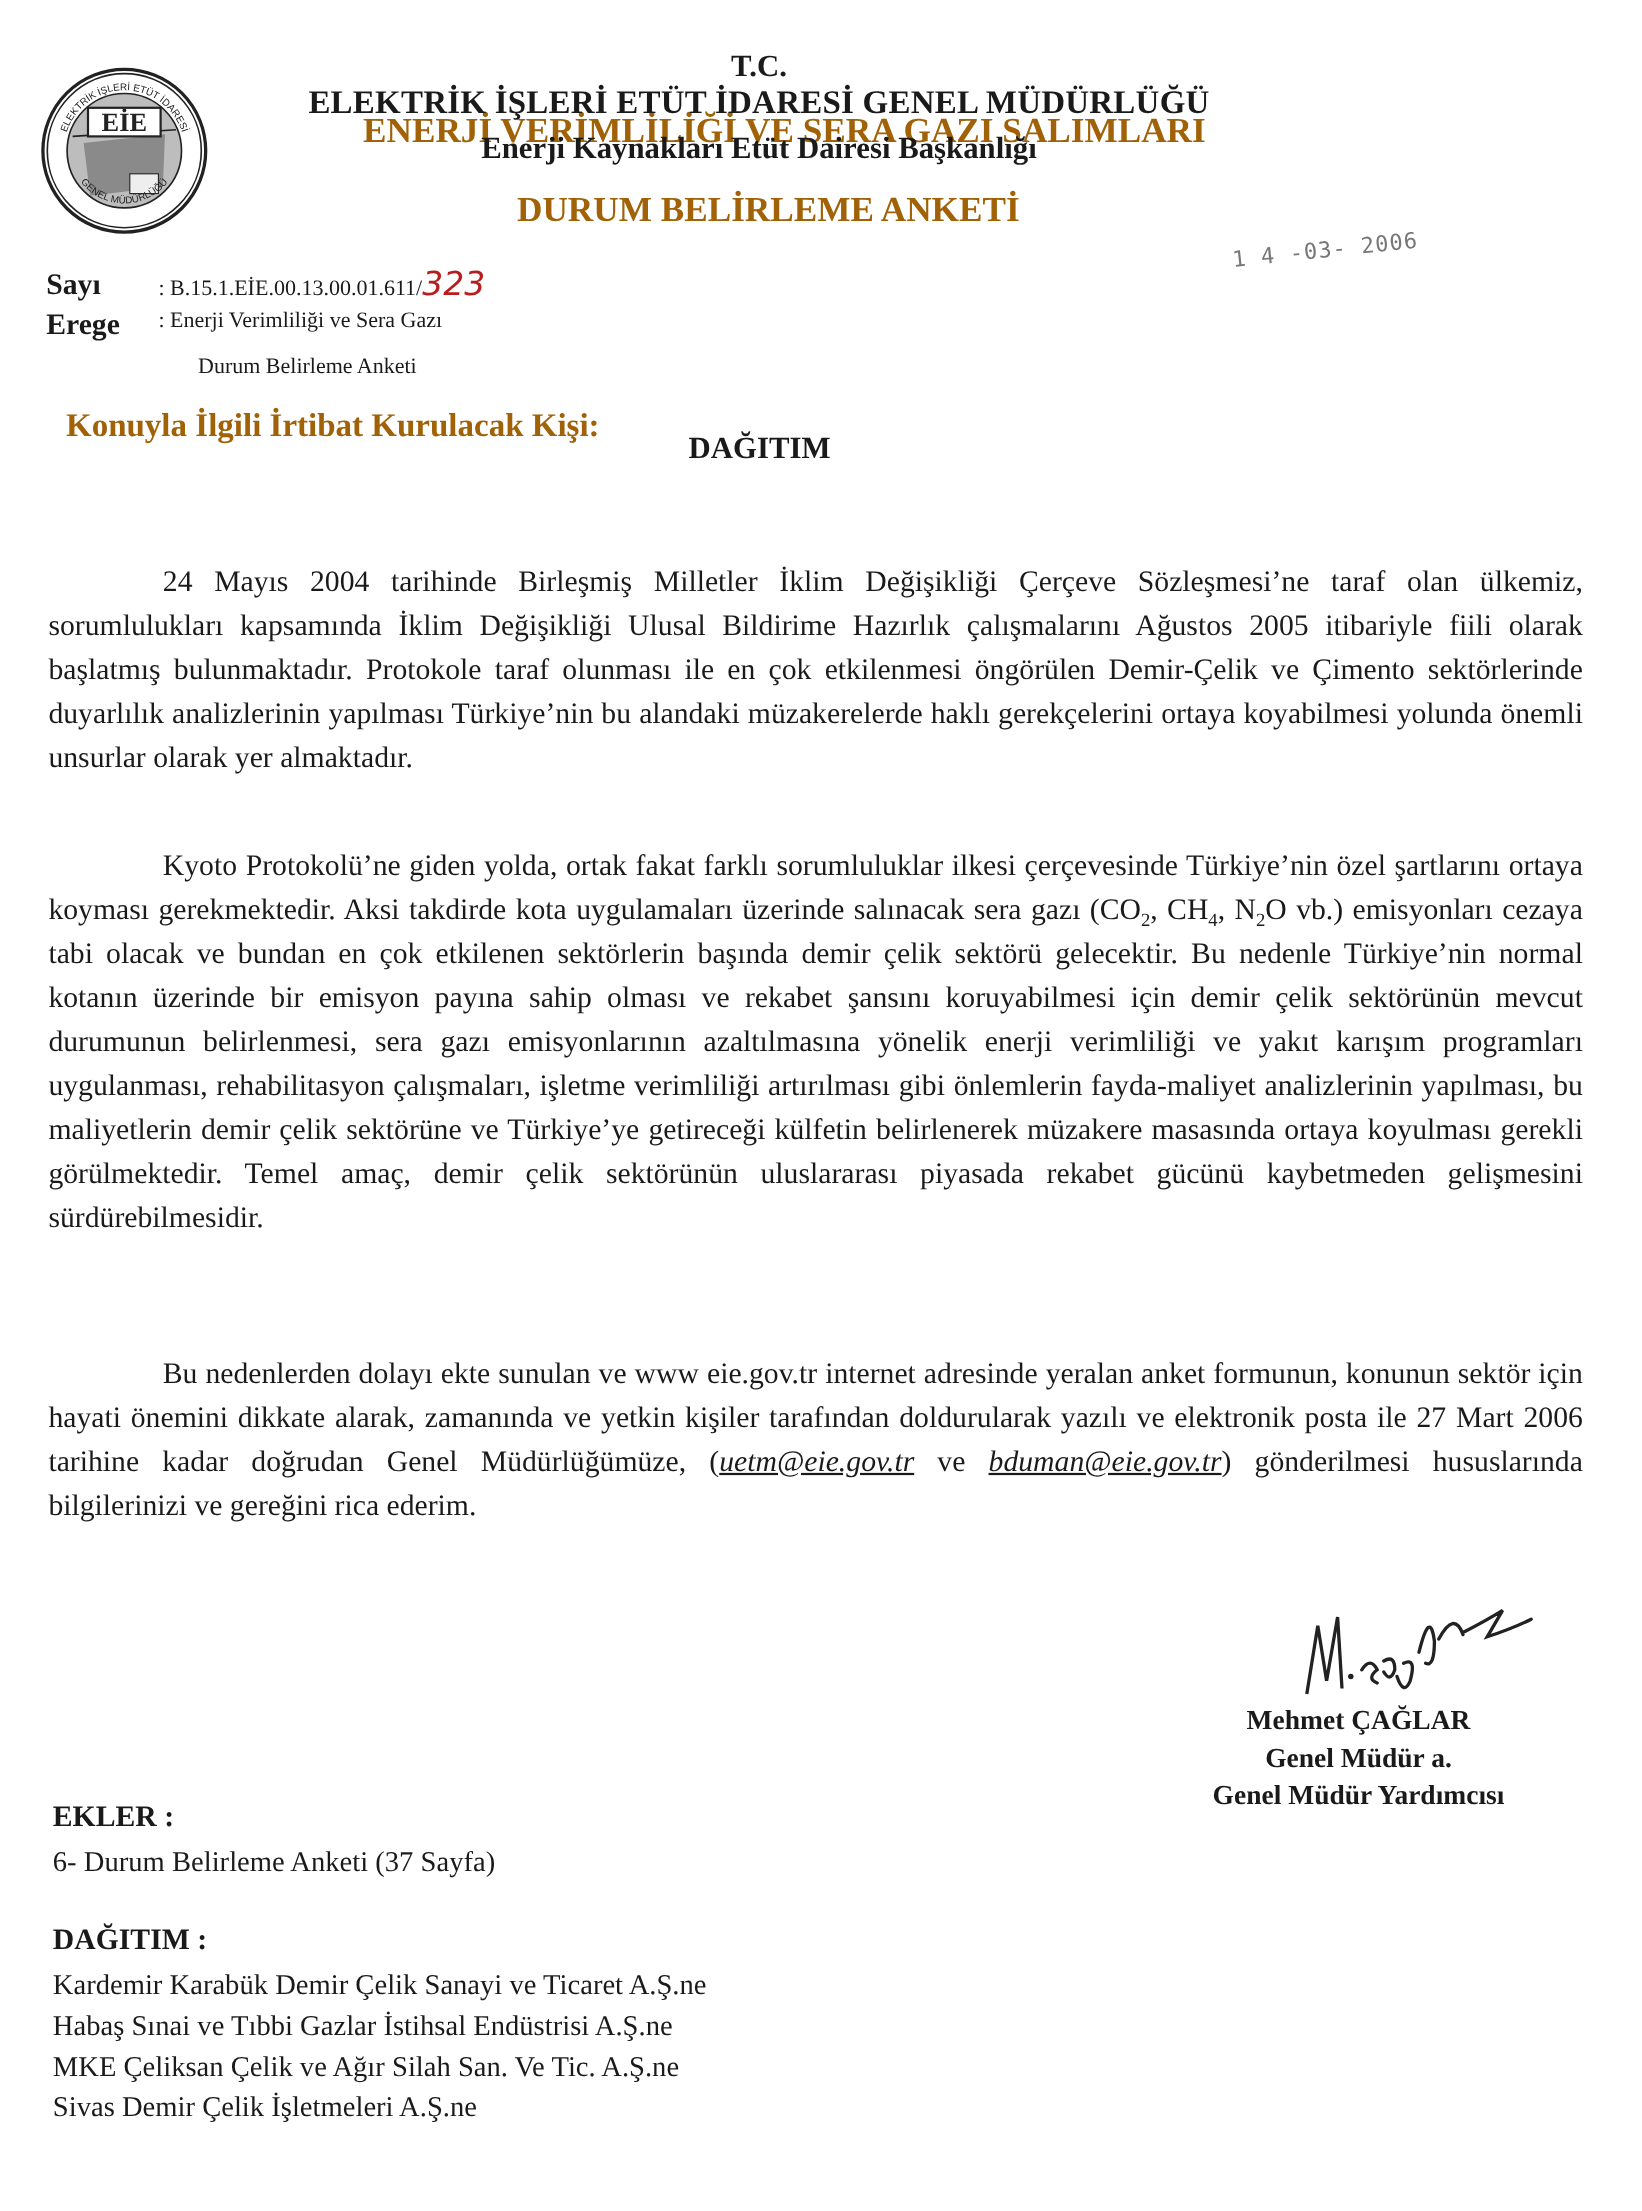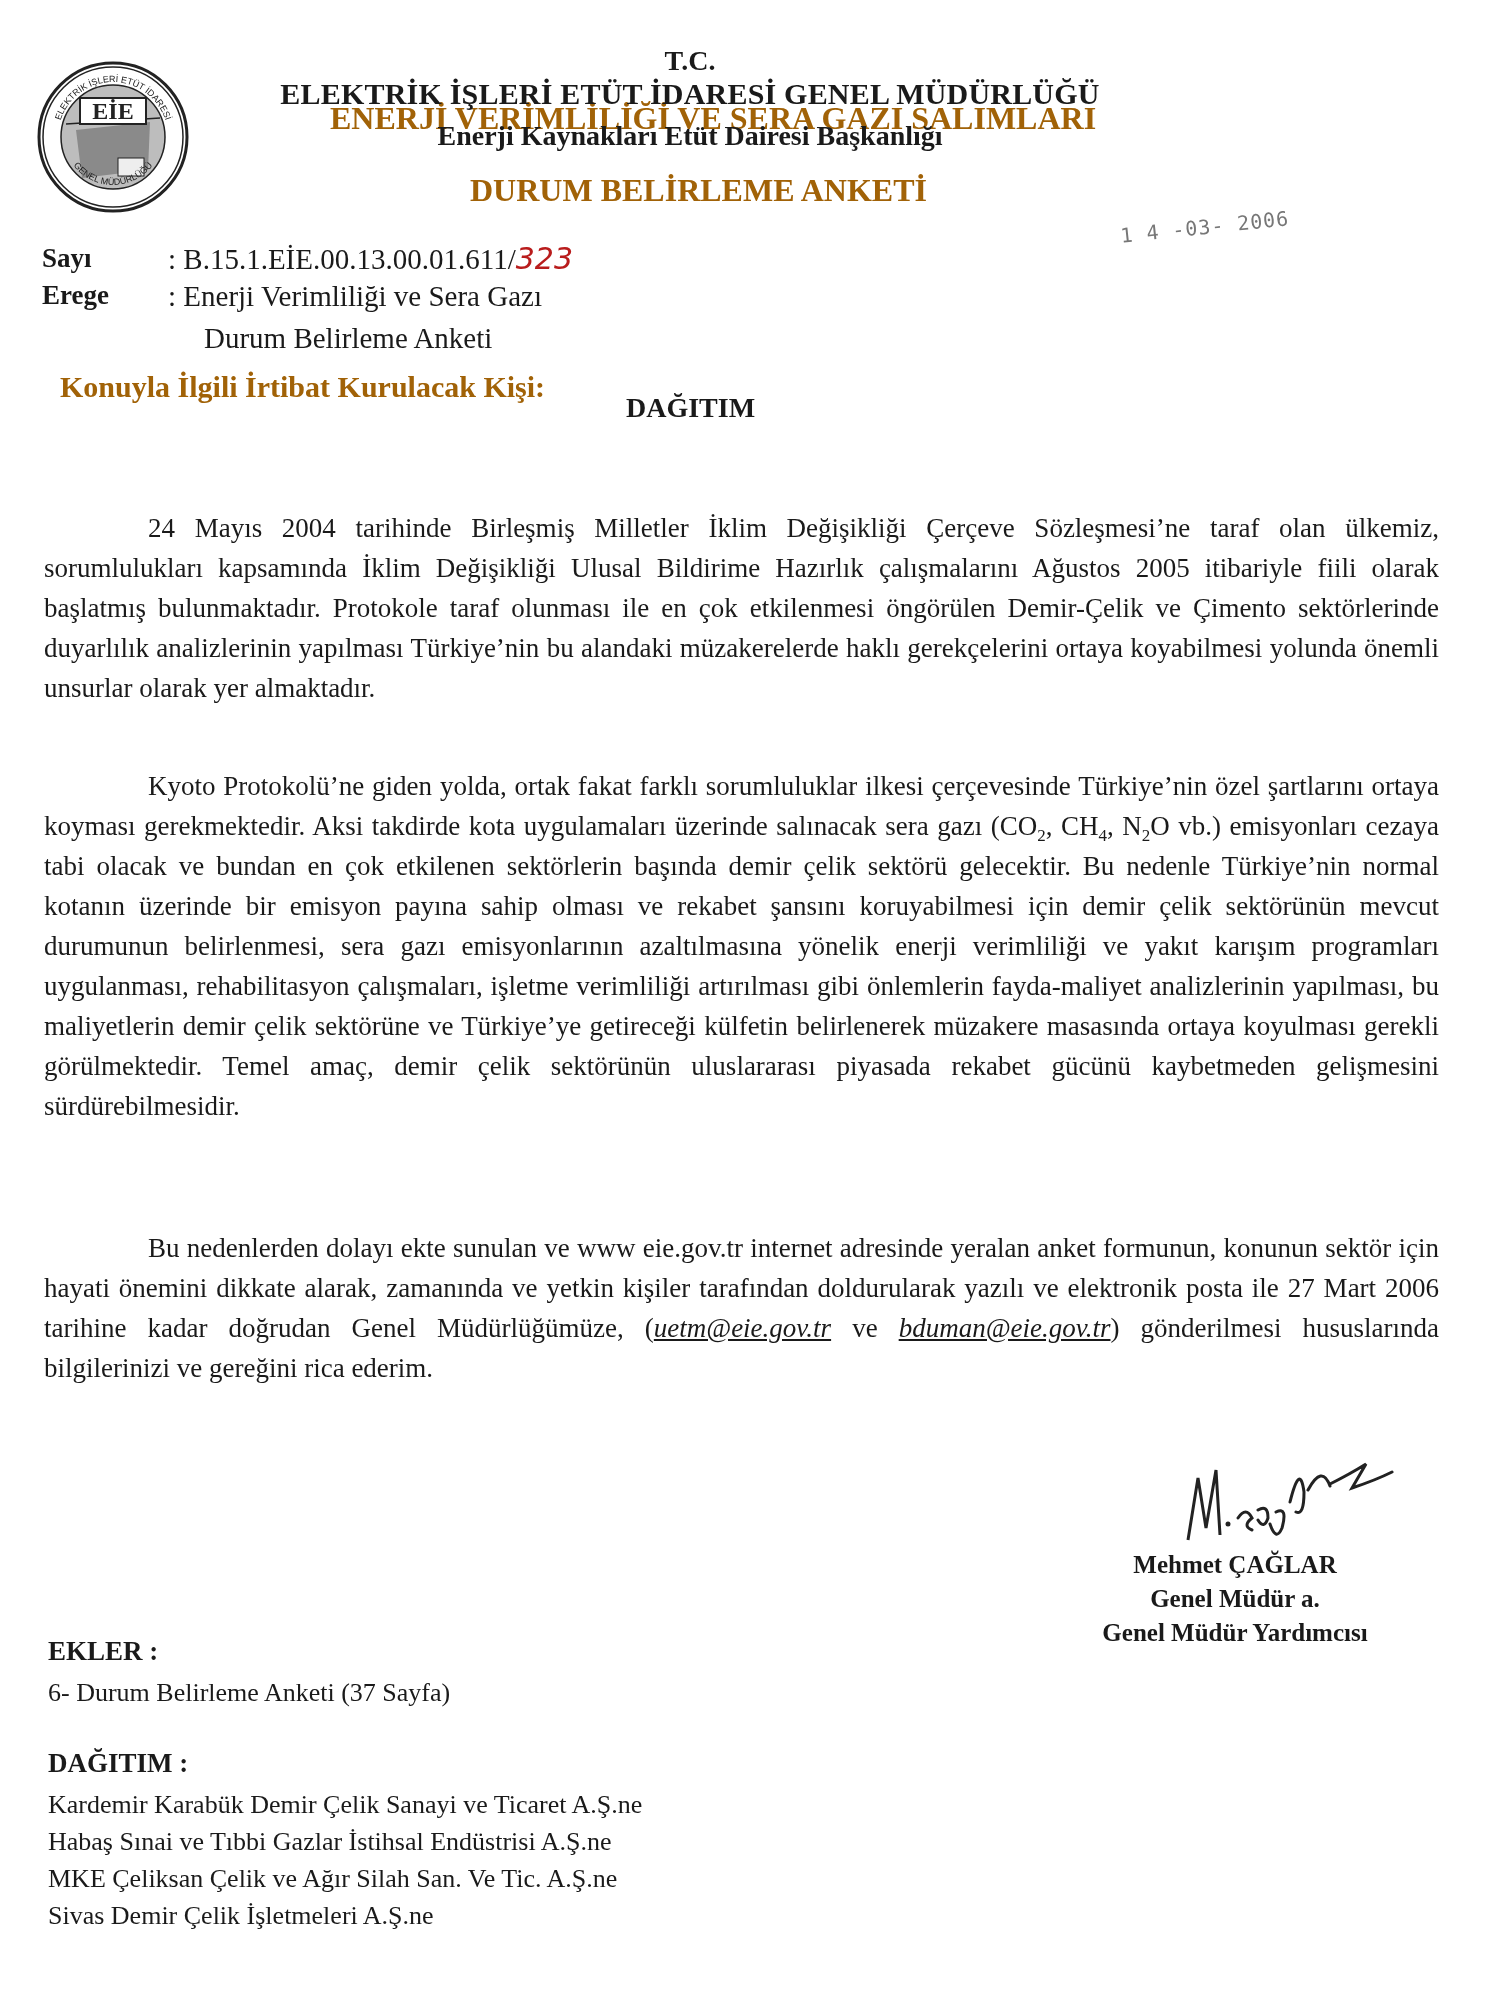--- a/index.html
+++ b/index.html
@@ -12,21 +12,21 @@
   .abs { position: absolute; }
   
   .ghost { position: absolute; color: #a16207; font-weight: bold; font-size: 30px; white-space: nowrap; pointer-events: none; }
   .logo { left: 36px; top: 60px; width: 154px; height: 154px; }
   .hdr { left: 0; width: 1380px; text-align: center; font-weight: bold; white-space: nowrap; }
   .tc { top: 45px; font-size: 28px; }
   .org { top: 77px; font-size: 30px; letter-spacing: 0.2px; }
   .dept { top: 120px; font-size: 28px; }
   .stamp { left: 1120px; top: 215px; font-family: "DejaVu Sans Mono", monospace; font-size: 20px; color: #777; transform: rotate(-6deg); letter-spacing: 1px; }
   .meta-label { font-weight: bold; font-size: 27px; }
-  .meta-val { font-size: 29px; margin-left: 24px; }
+  .meta-val { font-size: 20px; }
   .hand { color: #b91c1c; font-family: "DejaVu Sans", sans-serif; font-style: italic; font-size: 30px; }
   .title { left: 0; width: 1381px; text-align: center; top: 392px; font-weight: bold; font-size: 28px; }
   .para { left: 44px; width: 1395px; font-size: 27px; line-height: 40px; text-align: justify; text-indent: 104px; }
   .sub { font-size: 17px; vertical-align: sub; line-height: 0; }
   a.mail { color: #1a1a1a; text-decoration: underline; font-style: italic; }
   .sig-block { left: 1050px; top: 1548px; width: 370px; text-align: center; font-weight: bold; font-size: 25px; line-height: 34px; }
   .ekler-title { left: 48px; top: 1636px; font-weight: bold; font-size: 27px; }
   .ekler-item { left: 48px; top: 1678px; font-size: 26px; }
   .dist-title { left: 48px; top: 1748px; font-weight: bold; font-size: 27px; }
   .dist-list { left: 48px; top: 1786px; font-size: 26px; line-height: 37px; margin: 0; padding: 0; list-style: none; }

